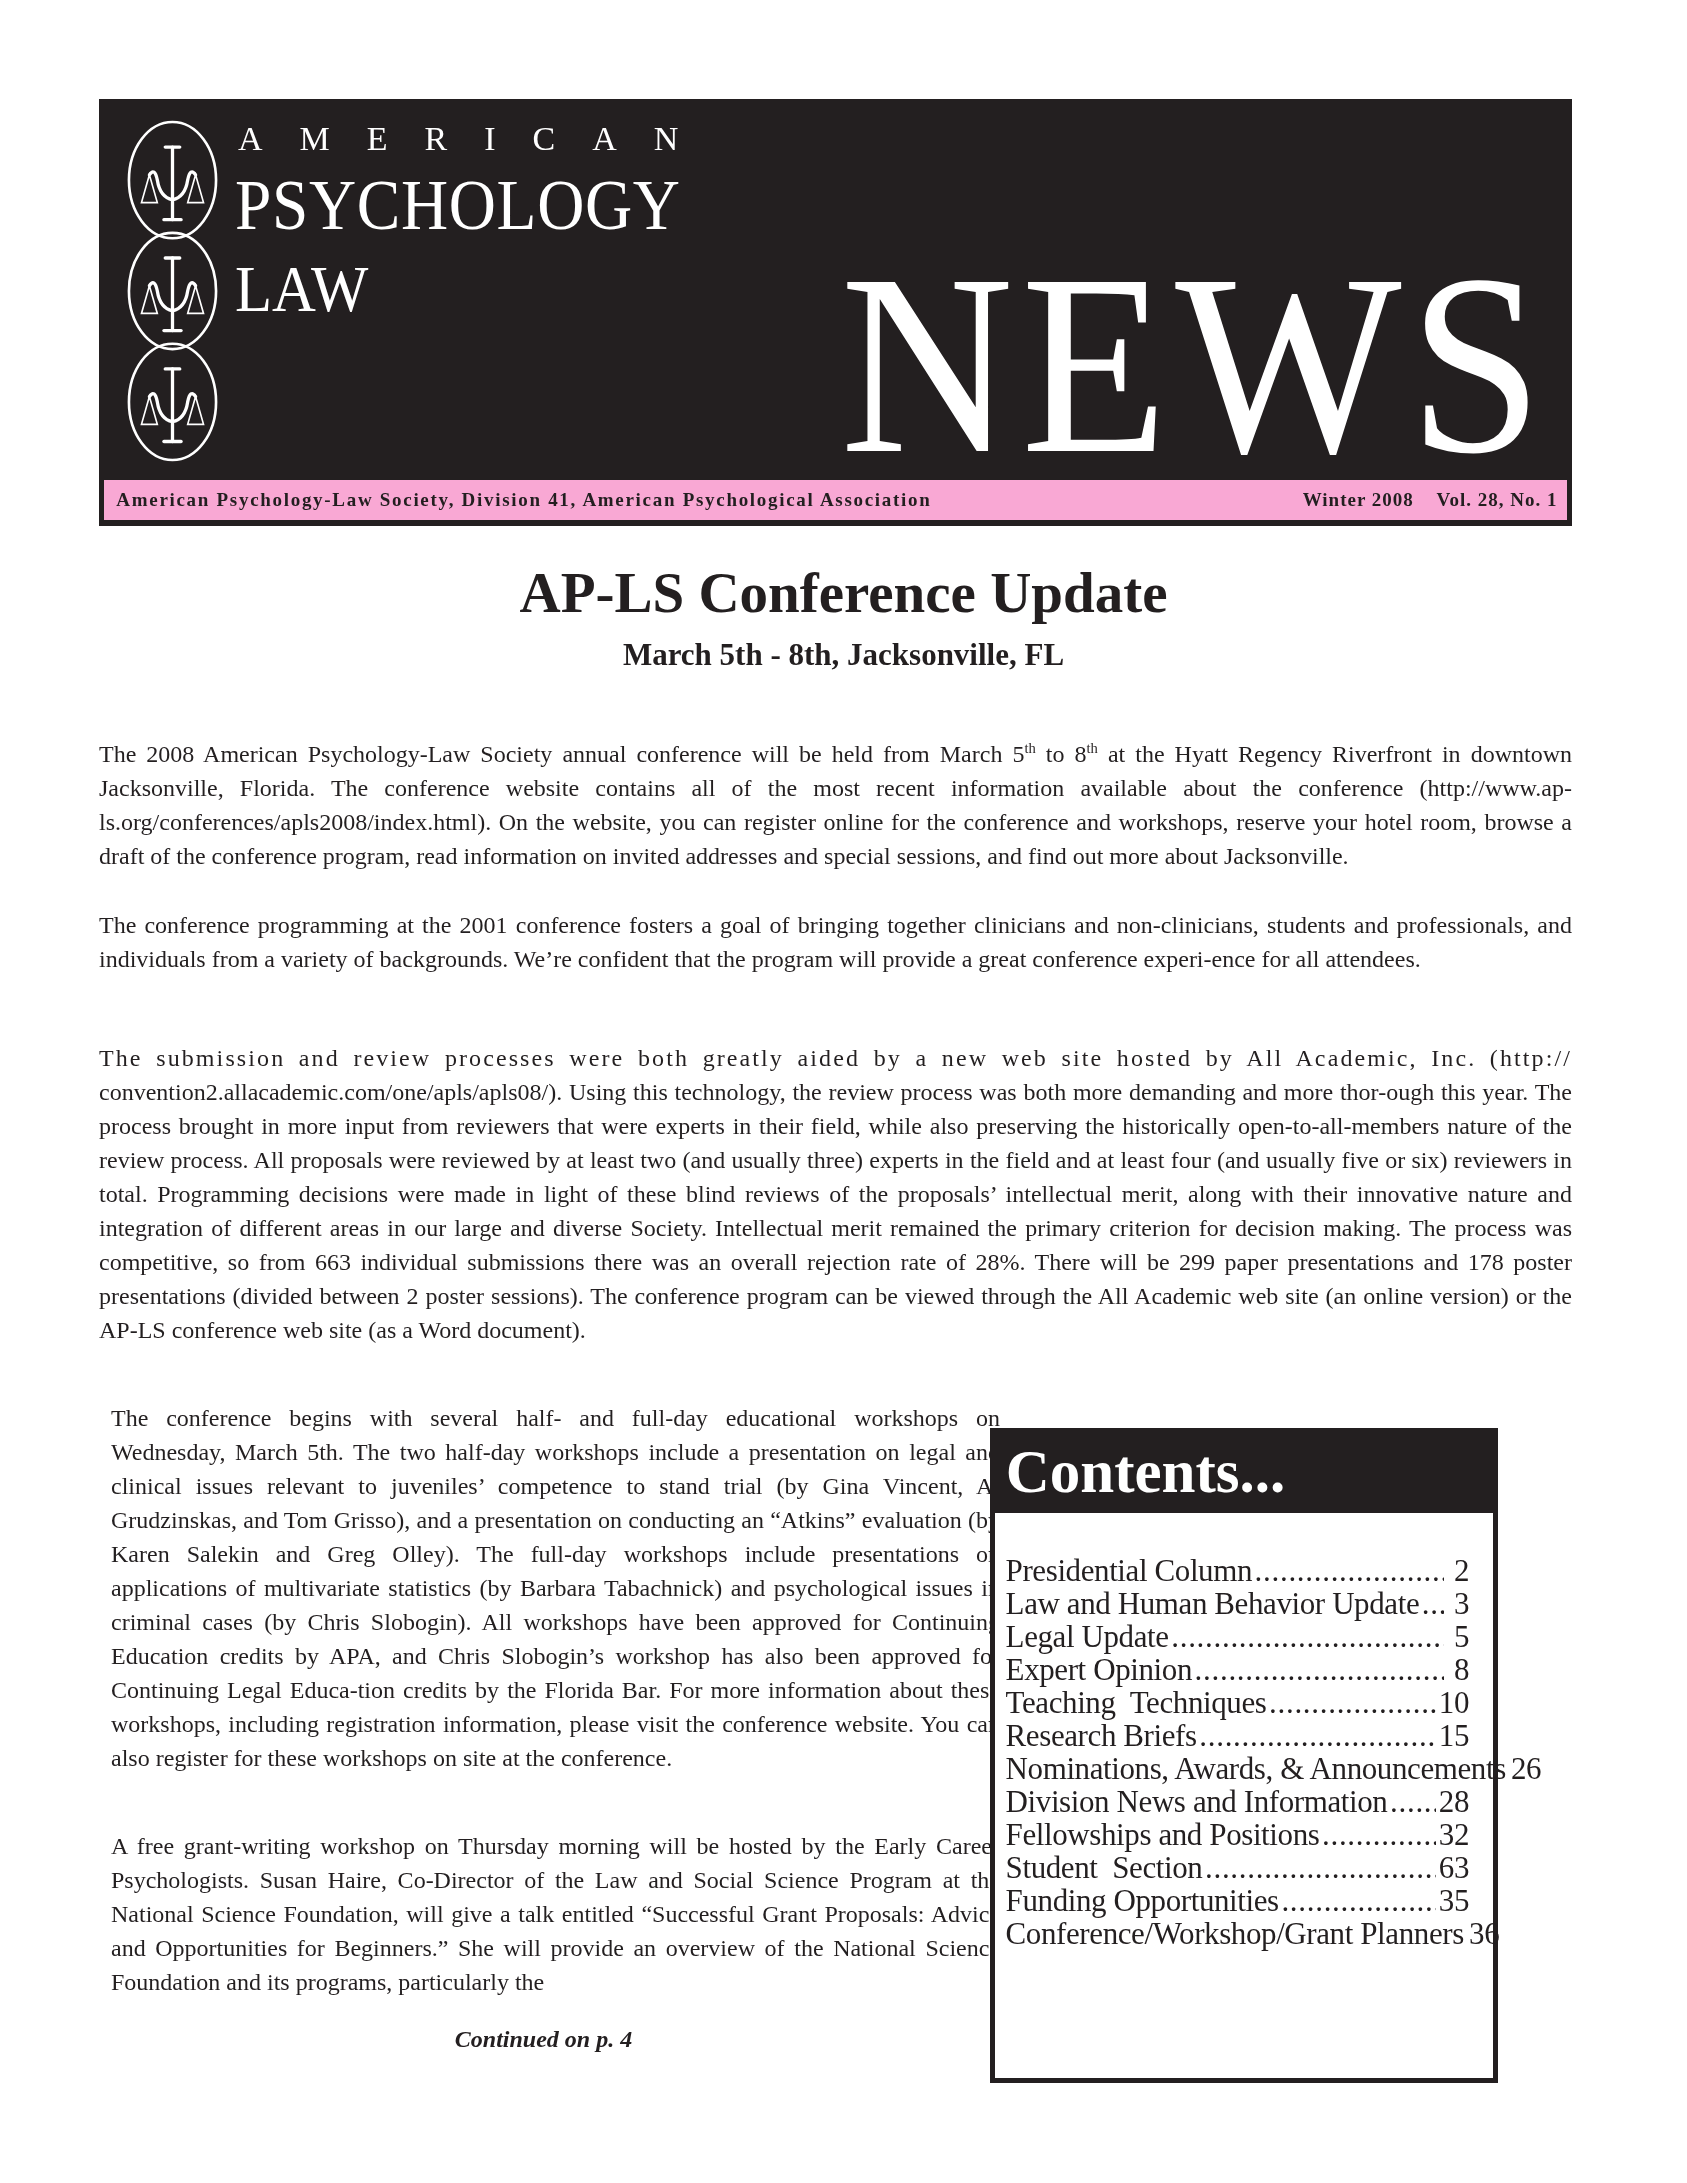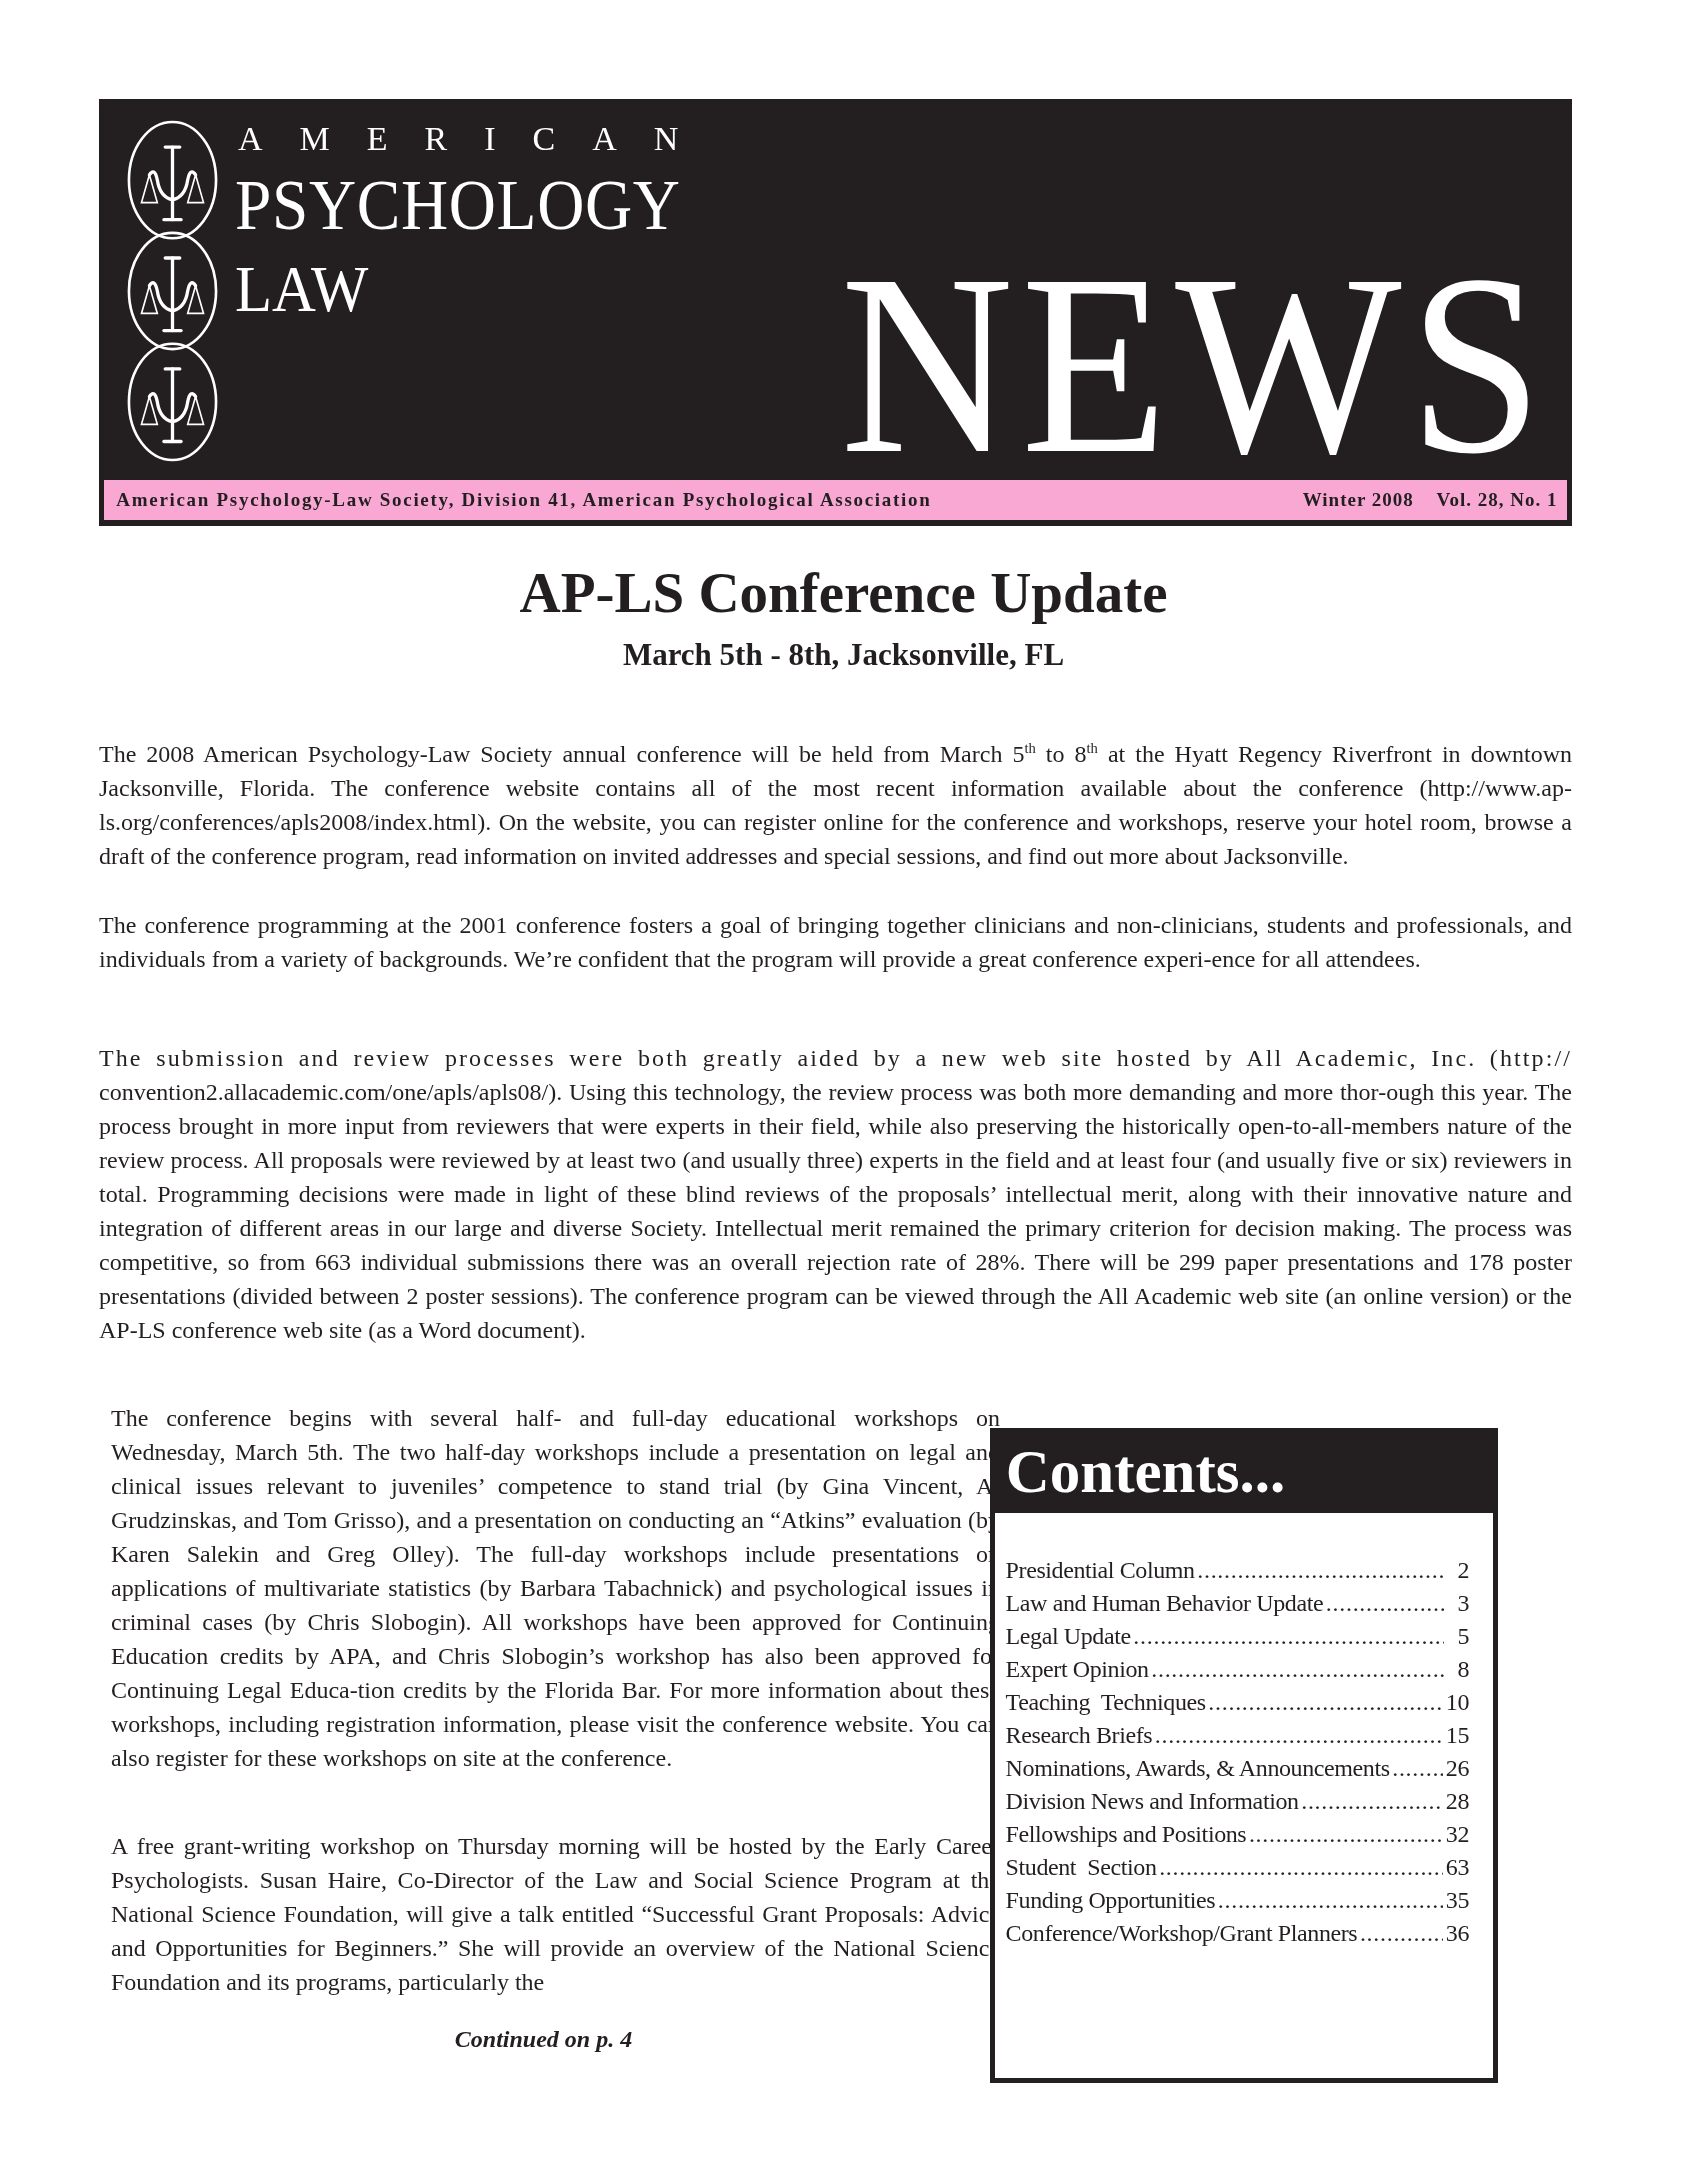--- a/index.html
+++ b/index.html
@@ -47,21 +47,21 @@
   .continued { position:absolute; left:99px; width:889px; top:2026px; text-align:center;
                font-size:24px; font-style:italic; font-weight:700; }
 
   
   .contents { position:absolute; left:990px; top:1428px; width:508px; height:655px;
               box-sizing:border-box; border:5.3px solid #231f20; border-top:0; background:#fff; }
   .contents-head { position:absolute; left:-5.3px; right:-5.3px; top:0; height:85px; background:#231f20; }
   .contents-title { position:absolute; left:16px; top:6.6px; color:#fff; font-size:61px; font-weight:700;
                     line-height:73px; }
   .toc { position:absolute; left:10.6px; right:24px; top:126px; list-style:none; margin:0; padding:0; }
-  .toc li { display:flex; align-items:baseline; font-size:24px; line-height:33px; letter-spacing:-0.4px; }
+  .toc li { display:flex; align-items:baseline; font-size:31px; line-height:33px; letter-spacing:-0.4px; }
   .toc .lbl { white-space:pre; }
   .toc .dots { flex:1; overflow:hidden; white-space:nowrap; margin:0 2.6px; letter-spacing:0.7px; }
   .toc .dots::after { content:"......................................................................................................................"; }
   .toc .pg { min-width:22.5px; text-align:right; }
 </style>
 </head>
 <body>
 
 <header class="masthead">
   <div class="logo">

